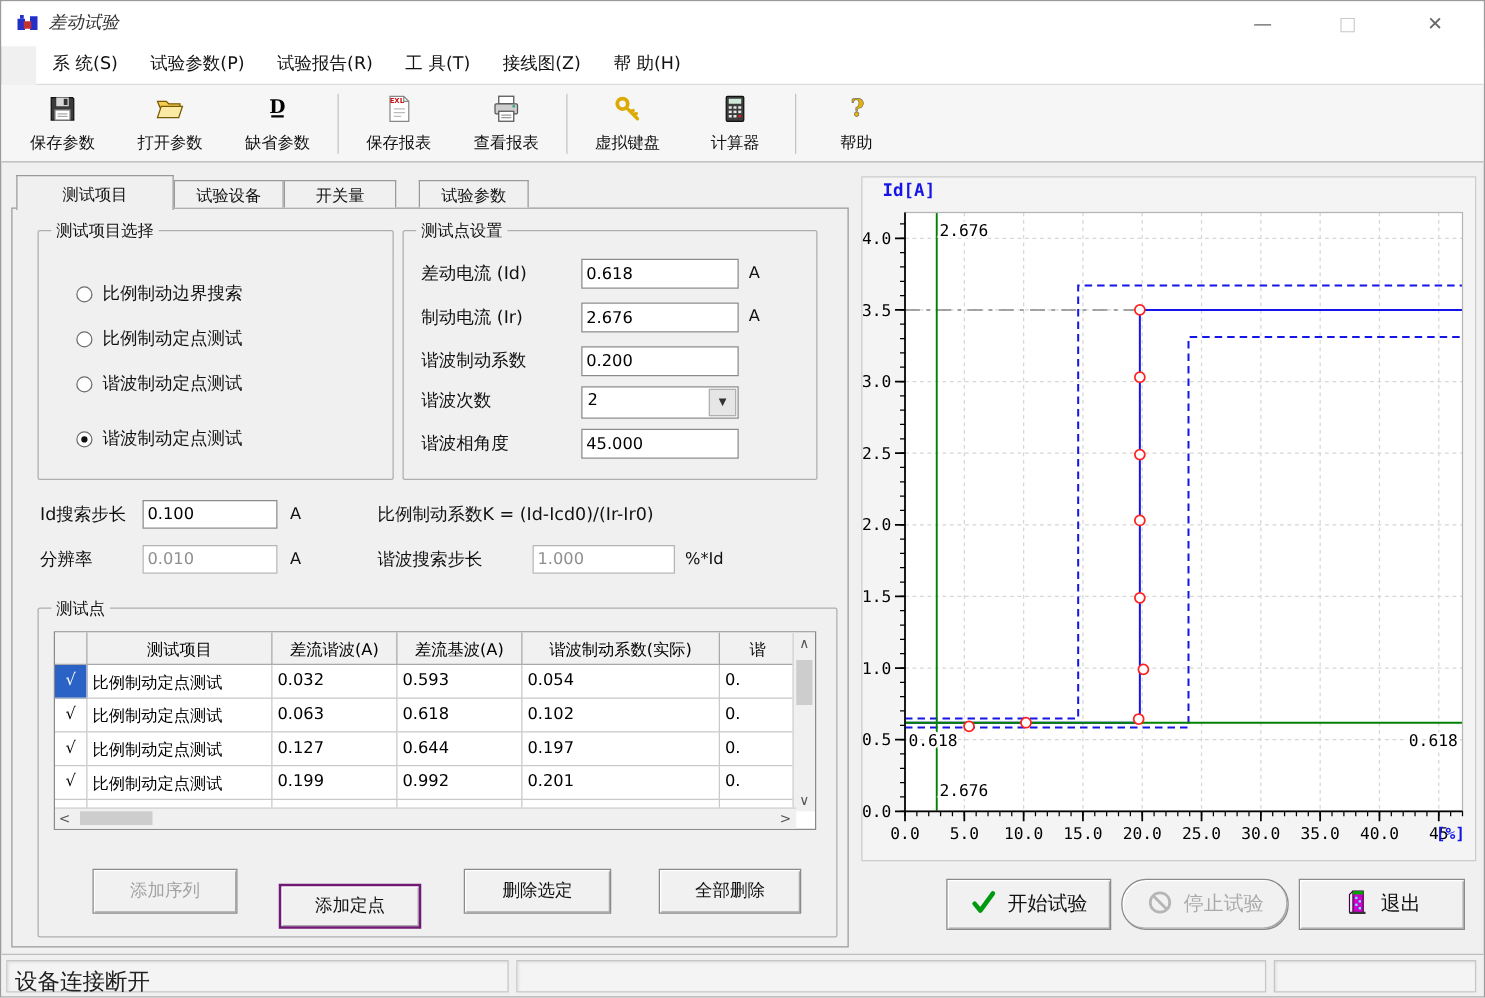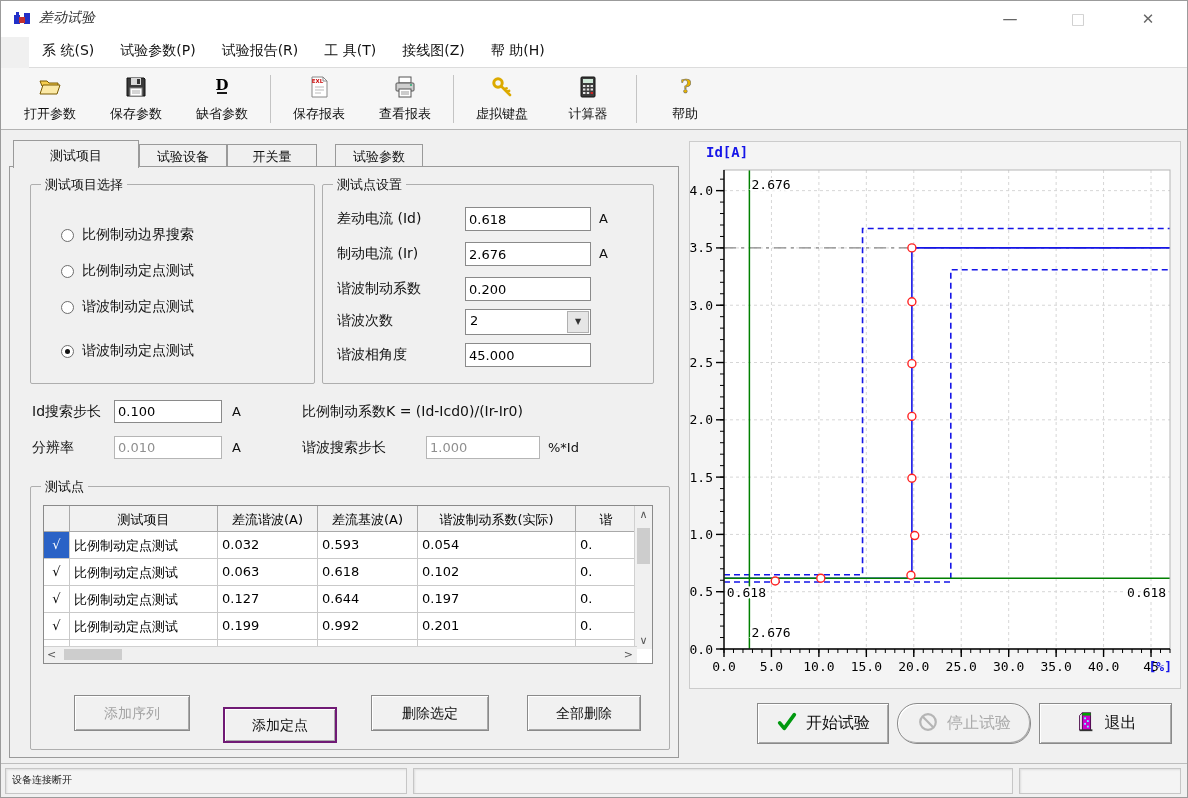--- a/index.html
+++ b/index.html
@@ -79,21 +79,21 @@
   
   #chart-panel{position:absolute;left:688px;top:140px;width:492px;height:548px;background:#f4f4f4;border:1px solid #cccccc;box-sizing:border-box;}
 
   
   .action-btn{position:absolute;top:702px;height:41px;background:#f1f1f1;border:1px solid #8a8a8a;box-shadow:inset 1px 1px 0 #ffffff,inset -1px -1px 0 #a9a9a9;display:flex;align-items:center;justify-content:center;font-size:16px;color:#111;box-sizing:border-box;}
   .action-btn svg{width:22px;height:22px;margin-right:8px;}
   .action-btn.disabled{color:#aaaaaa;border-radius:20px;}
 
   
   #statusbar{position:absolute;left:0;top:762px;width:100%;height:34px;background:#f0f0f0;border-top:1px solid #bdbdbd;}
-  .status-panel{position:absolute;top:4px;height:26px;border:1px solid #c6c6c6;box-shadow:inset 1px 1px 2px #dedede;background:#f4f4f4;font-size:10px;color:#222;padding:4px 6px 0 6px;box-sizing:border-box;}
+  .status-panel{position:absolute;top:4px;height:26px;border:1px solid #c6c6c6;box-shadow:inset 1px 1px 2px #dedede;background:#f4f4f4;font-size:18px;color:#222;padding:4px 6px 0 6px;box-sizing:border-box;}
 </style>
 </head>
 <body>
 
 <div id="window">
 
   <div id="titlebar">
     <span id="app-icon"><svg viewBox="0 0 18 18">
           <rect x="1" y="5" width="6" height="9" fill="#2230c8"></rect>
           <rect x="11" y="3" width="6" height="11" fill="#2230c8"></rect>
@@ -104,35 +104,35 @@
     <span class="wctl" id="btn-min">—</span>
     <span class="wctl" id="btn-max">□</span>
     <span class="wctl" id="btn-close">✕</span>
   </div>
 
   <div id="menubar"><span class="menu-item">系 统(S)</span><span class="menu-item">试验参数(P)</span><span class="menu-item">试验报告(R)</span><span class="menu-item">工 具(T)</span><span class="menu-item">接线图(Z)</span><span class="menu-item">帮 助(H)</span></div>
 
   <div id="toolbar">
       <div class="tb-btn">
         <span><svg viewBox="0 0 24 24">
-            <path d="M2 6h7l2 2h9v3H4z" fill="#f5cd4f" stroke="#7a5b00"></path>
-            <path d="M2 19l3-9h17l-3 9z" fill="#fbe9a6" stroke="#7a5b00"></path>
-          </svg></span>
-        <span class="tb-label">打开参数</span>
-      </div>
-      <div class="tb-btn">
-        <span><svg viewBox="0 0 24 24">
             <path d="M3 3h17l1 1v17H3z" fill="#3a3a3a" stroke="#111"></path>
             <rect x="7" y="3" width="10" height="7" fill="#d8d8d8"></rect>
             <rect x="13" y="4" width="3" height="5" fill="#333"></rect>
             <rect x="6" y="13" width="12" height="8" fill="#ffffff" stroke="#888"></rect>
             <line x1="8" y1="16" x2="16" y2="16" stroke="#aaa"></line>
             <line x1="8" y1="18" x2="16" y2="18" stroke="#aaa"></line>
           </svg></span>
         <span class="tb-label">保存参数</span>
+      </div>
+      <div class="tb-btn">
+        <span><svg viewBox="0 0 24 24">
+            <path d="M2 6h7l2 2h9v3H4z" fill="#f5cd4f" stroke="#7a5b00"></path>
+            <path d="M2 19l3-9h17l-3 9z" fill="#fbe9a6" stroke="#7a5b00"></path>
+          </svg></span>
+        <span class="tb-label">打开参数</span>
       </div>
       <div class="tb-btn">
         <span><svg viewBox="0 0 24 24">
             <text x="12" y="15" font-size="15" font-weight="bold" text-anchor="middle" fill="#000" font-family="DejaVu Serif,serif">D</text>
             <line x1="7" y1="18" x2="17" y2="18" stroke="#000" stroke-width="1.8"></line>
           </svg></span>
         <span class="tb-label">缺省参数</span>
       </div>
       <div class="tb-sep"></div>
       <div class="tb-btn">

